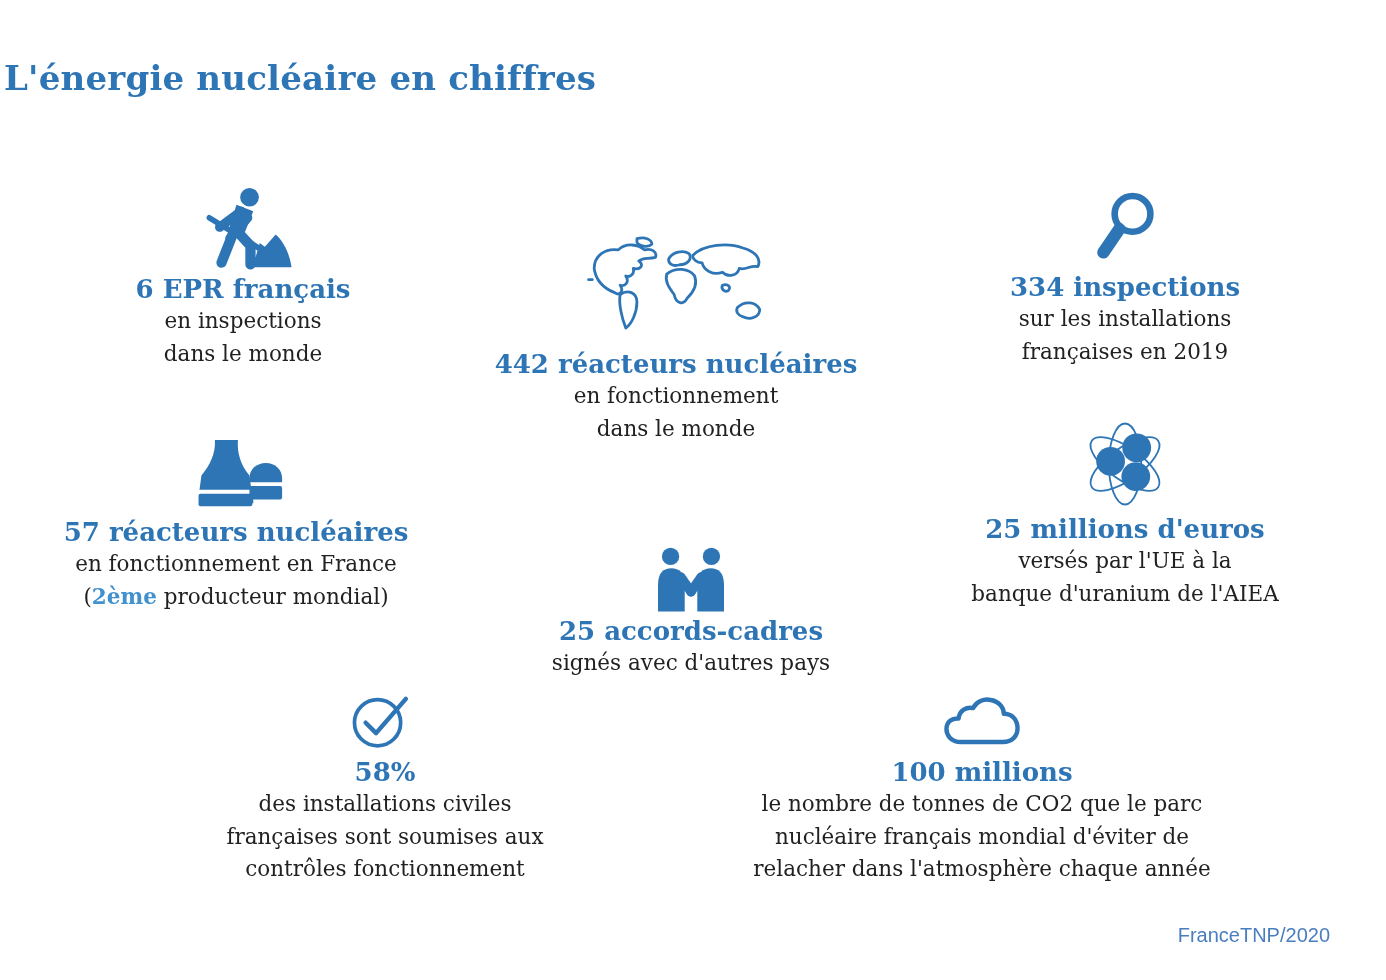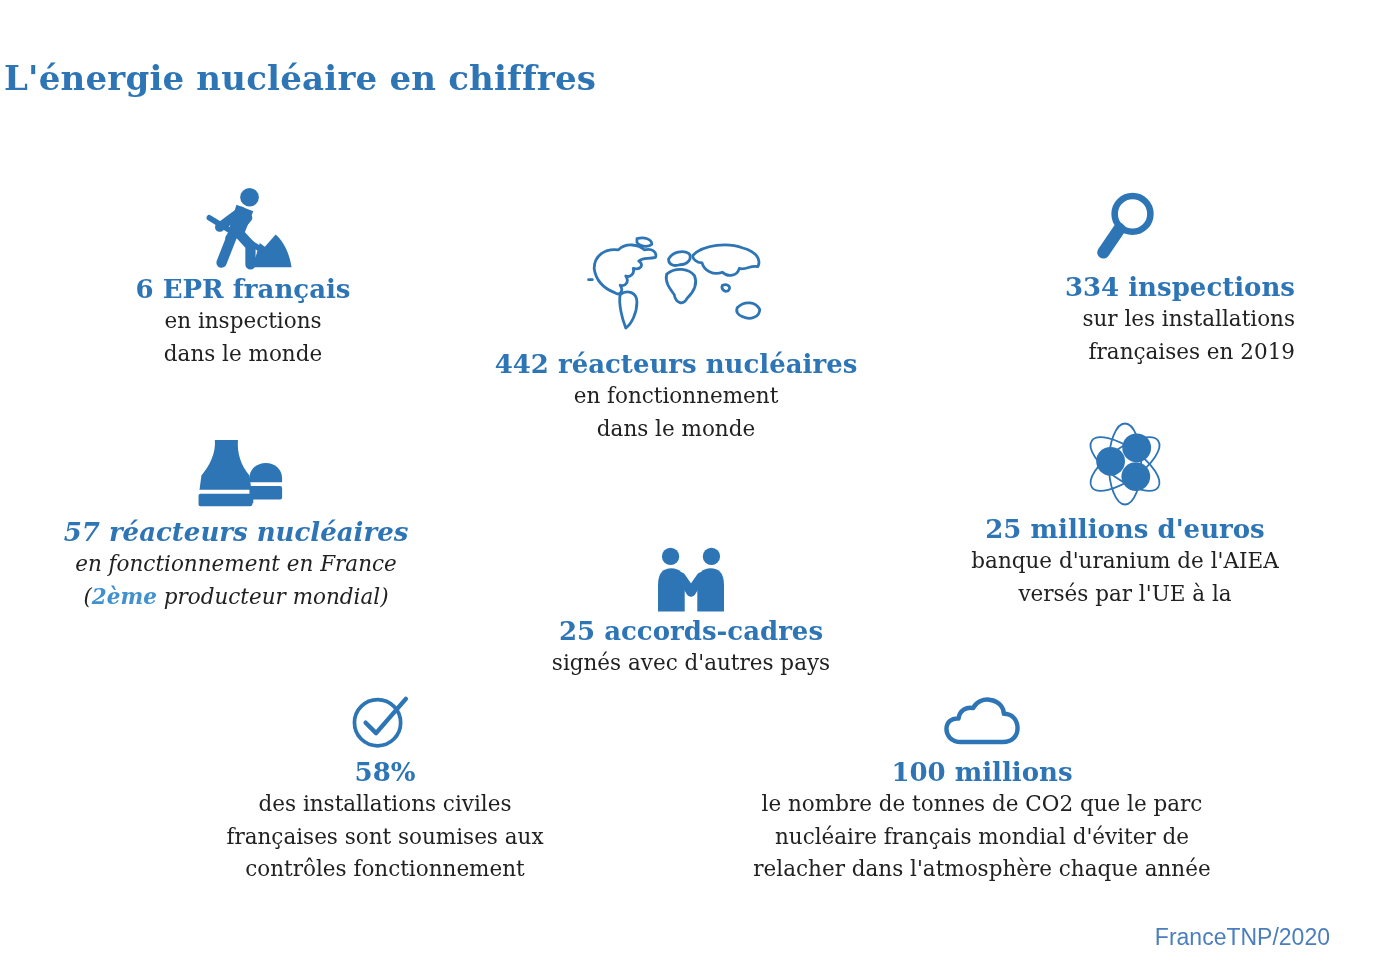--- a/index.html
+++ b/index.html
@@ -21,31 +21,31 @@
   .stat{position:absolute;transform:translateX(-50%);text-align:center;}
   .icon-area{display:flex;justify-content:center;align-items:center;width:100%;}
   .icon-area svg{display:block;color:var(--accent);}
   .stat-value{font-size:26px;font-weight:700;color:var(--accent);line-height:32px;}
   .stat-line{font-size:21.5px;color:var(--text);line-height:32.5px;}
   .hl{color:var(--accent-light);font-weight:700;}
 
   
   .s0{left:243px;top:185px;width:340px;}  .s0 .icon-area{height:88px;}
   .s1{left:676px;top:228px;width:400px;}  .s1 .icon-area{height:120px;}
-  .s2{left:1125px;top:185px;width:340px;text-align:right;} .s2 .icon-area{height:86px;}
-  .s3{left:236px;top:432px;width:400px;font-style:italic;}  .s3 .icon-area{height:84px;}
+  .s2{left:1125px;top:185px;width:340px;} .s2 .icon-area{height:86px;}
+  .s3{left:236px;top:432px;width:400px;}  .s3 .icon-area{height:84px;}
   .s4{left:691px;top:545px;width:380px;}  .s4 .icon-area{height:70px;}
   .s5{left:1125px;top:415px;width:400px;} .s5 .icon-area{height:98px;}
   .s6{left:385px;top:682px;width:420px;}  .s6 .icon-area{height:74px;}
   .s7{left:982px;top:686px;width:540px;}  .s7 .icon-area{height:70px;}
 
   .credit{
     position:absolute;right:56px;top:924px;
     font-family:"Liberation Sans","DejaVu Sans",sans-serif;
-    font-size:23px;color:var(--credit);
+    font-size:20px;color:var(--credit);
   }
 </style>
 </head>
 <body>
 
 <div id="stage">
 
   <h1 class="page-title">L'énergie nucléaire en chiffres</h1>
 
   <div class="stat s0">
@@ -147,22 +147,22 @@
             <ellipse cx="50" cy="50" rx="45" ry="18" transform="rotate(35 50 50)"></ellipse>
             <ellipse cx="50" cy="50" rx="45" ry="18" transform="rotate(90 50 50)"></ellipse>
           </g>
           <circle cx="34" cy="47" r="16"></circle>
           <circle cx="63" cy="32" r="16"></circle>
           <circle cx="62" cy="64" r="16"></circle>
         </svg>
       </span>
     </div>
     <div class="stat-value">25 millions d'euros</div>
+    <div class="stat-line">versés par l'UE à la</div>
     <div class="stat-line">banque d'uranium de l'AIEA</div>
-    <div class="stat-line">versés par l'UE à la</div>
   </div>
 
   <div class="stat s6">
     <div class="icon-area">
       <span>
         <svg width="70" height="64" viewBox="0 0 94 80" fill="none" stroke="currentColor">
           <circle cx="37" cy="45" r="31" stroke-width="5"></circle>
           <path d="M21,45 L35,59 L75,13" stroke-width="6" stroke-linecap="round" stroke-linejoin="round"></path>
         </svg>
       </span>

